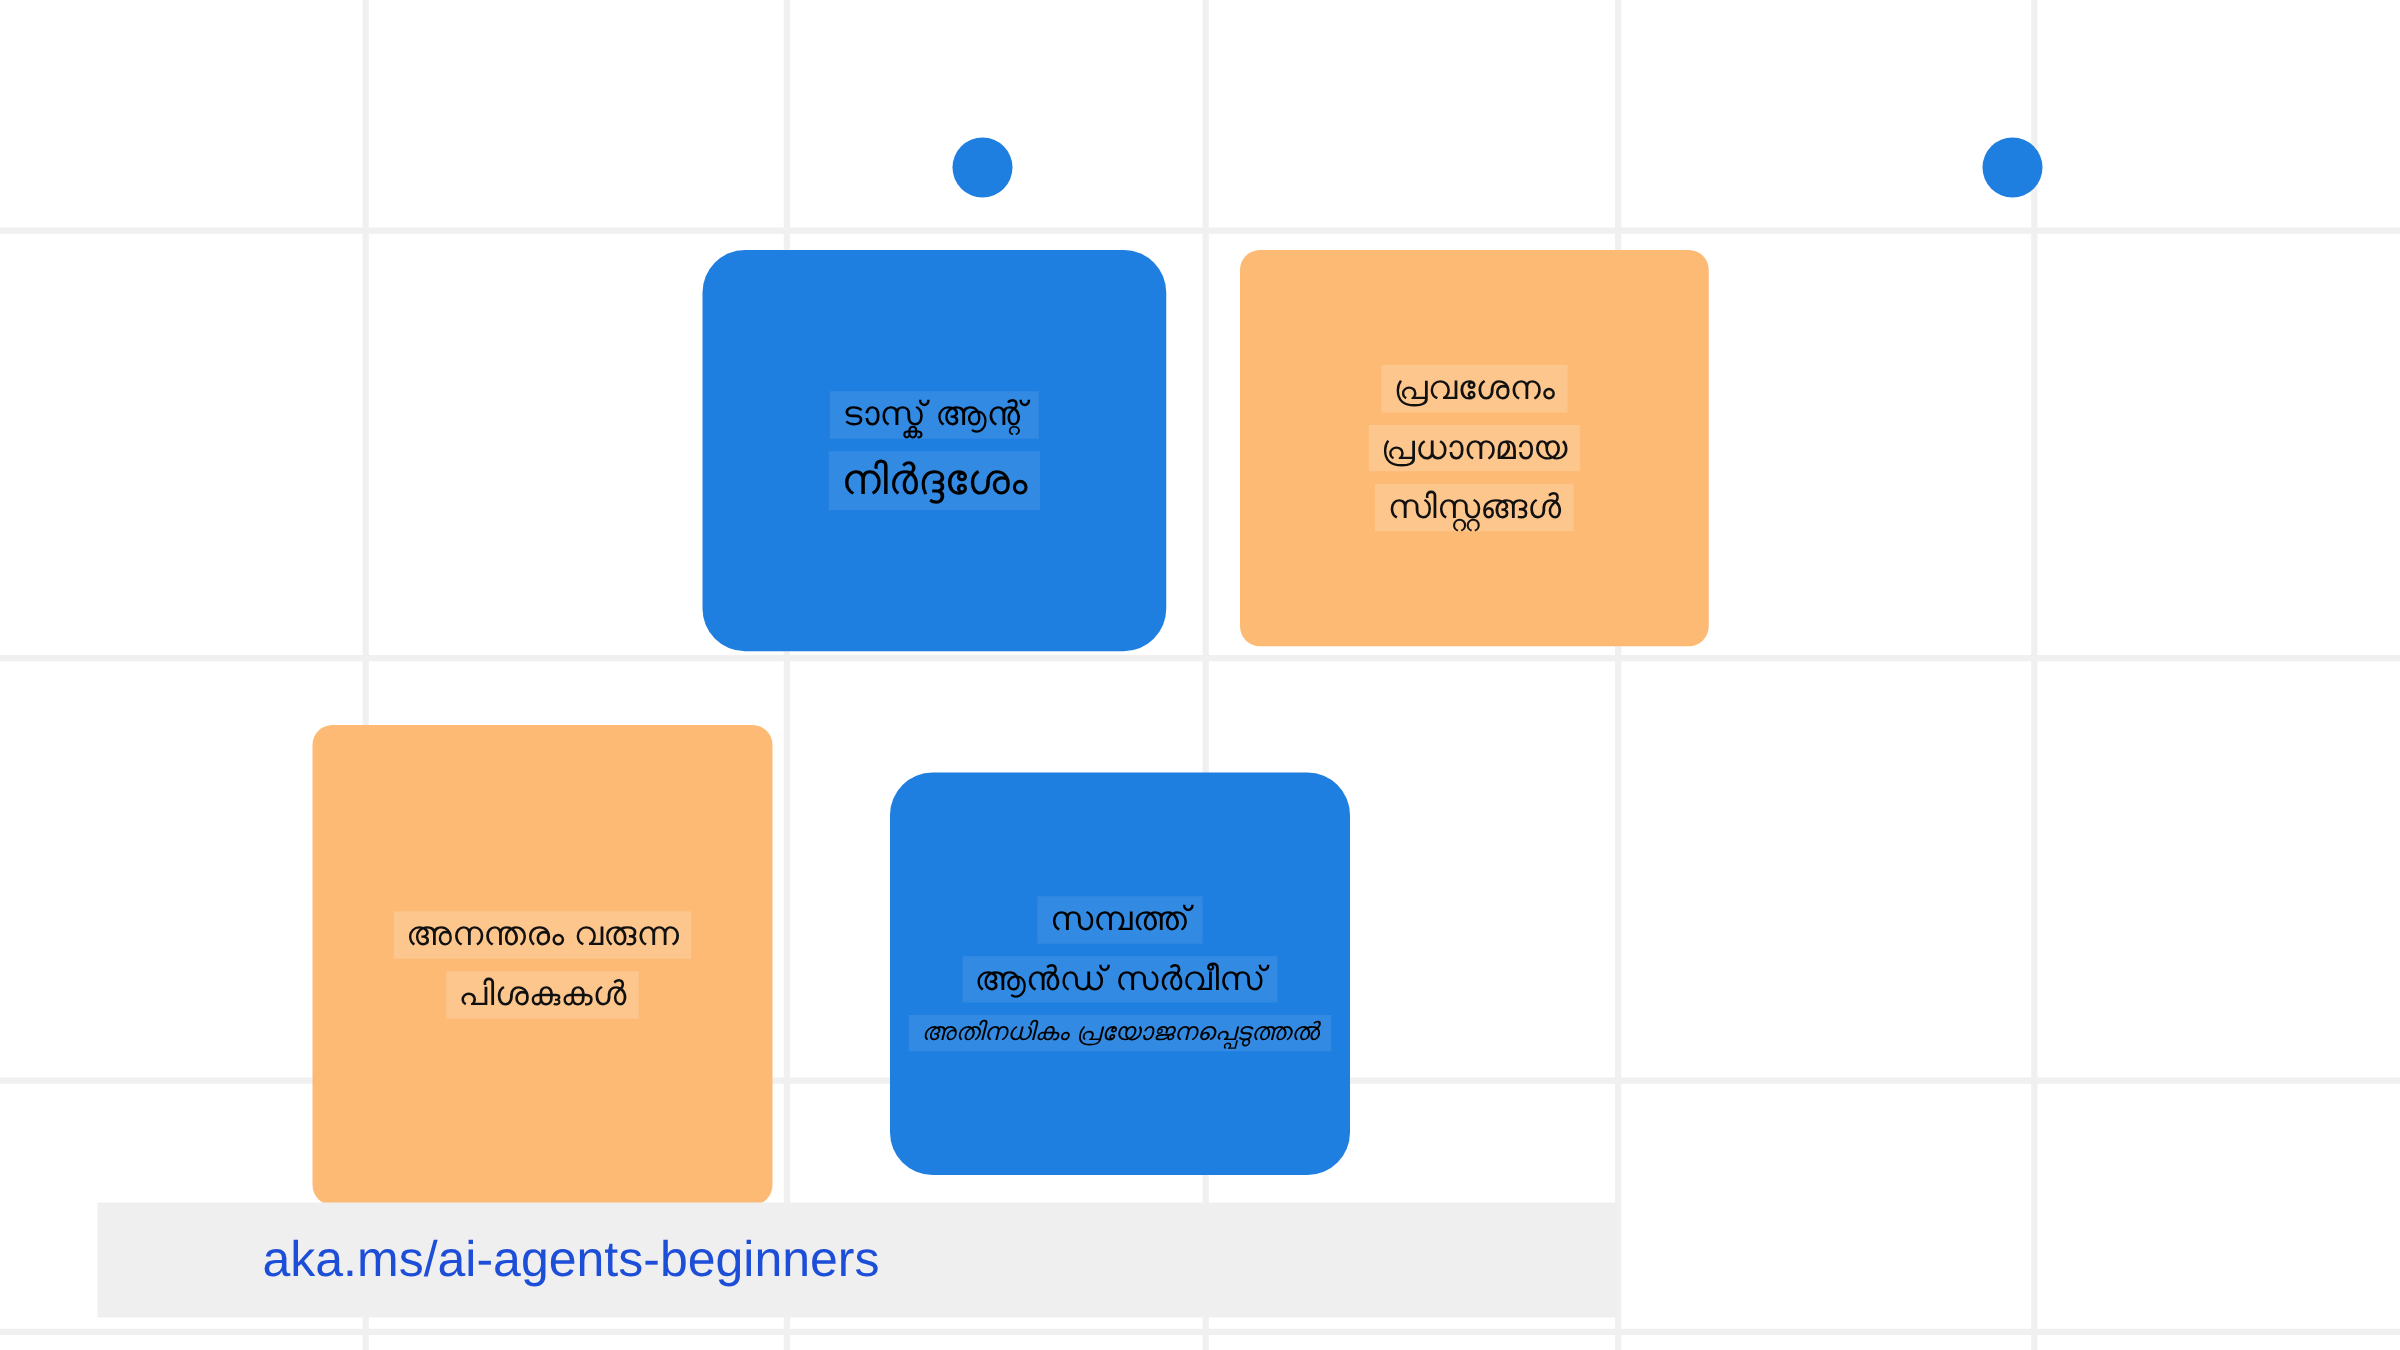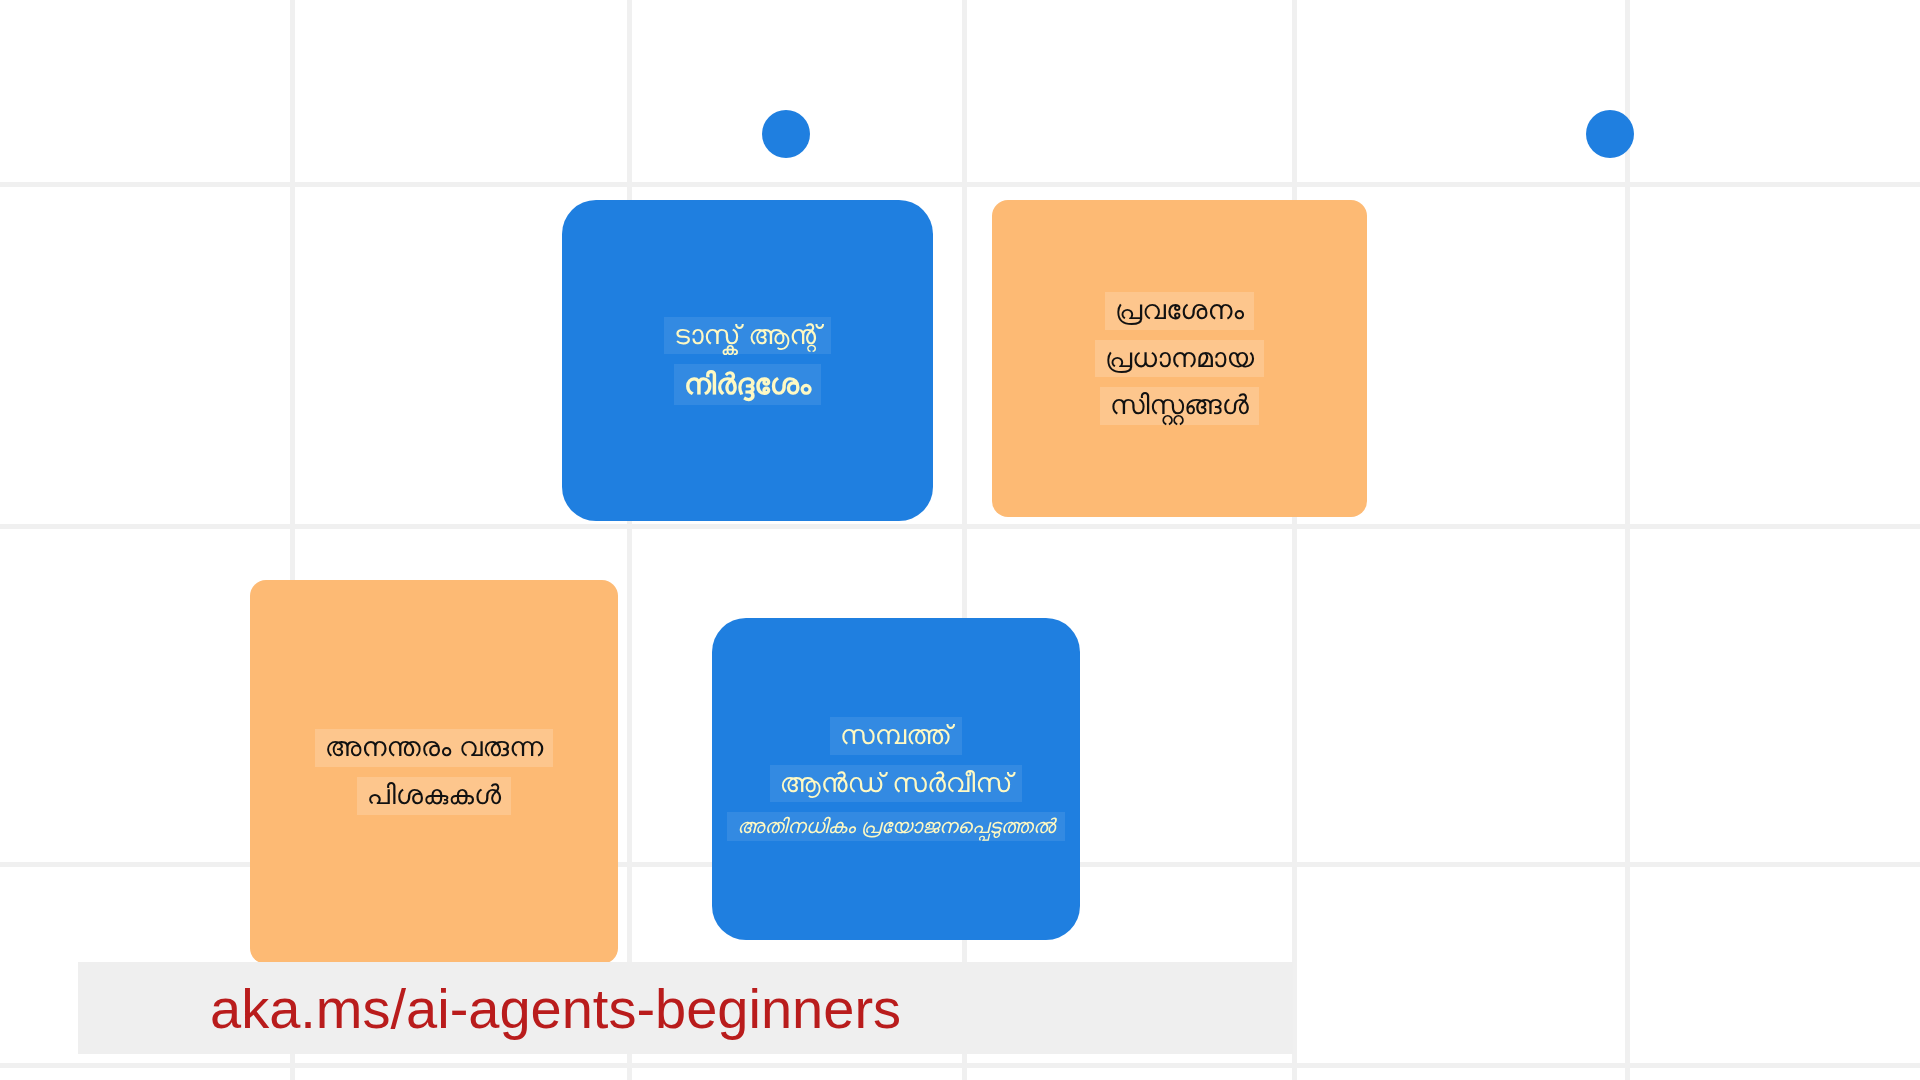--- a/index.html
+++ b/index.html
@@ -78,47 +78,47 @@
 
   .card-line {
     display: inline-block;
     padding: 2px 10px;
     margin: 5px 0;
     text-align: center;
     white-space: nowrap;
     line-height: 1.25;
   }
   .card.blue .card-line {
-    color: #fef9c3;
+    color: #000000;
     background: rgba(255,255,255,0.09);
   }
   .card.pink .card-line {
     color: #111111;
     background: rgba(255,255,255,0.18);
   }
 
-  .sz-lg { font-size: 29px; font-weight: 700; }
+  .sz-lg { font-size: 34px; font-weight: 400; }
   .sz-md { font-size: 27px; font-weight: 500; }
   .sz-sm { font-size: 20px; font-weight: 500; font-style: italic; }
 
   
   #footer-band {
     position: absolute;
     left: 78px;
     top: 962px;
     width: 1215px;
     height: 92px;
     background: #efefef;
     display: flex;
     align-items: center;
   }
   #footer-text {
-    font-size: 56px;
+    font-size: 40px;
     font-weight: 500;
-    color: #b91c1c;
+    color: #1d4ed8;
     margin-left: 132px;
     white-space: nowrap;
   }
 </style>
 </head>
 <body>
 
 <div id="canvas">
 
   <div class="grid-line grid-v" style="left:290px;"></div>

